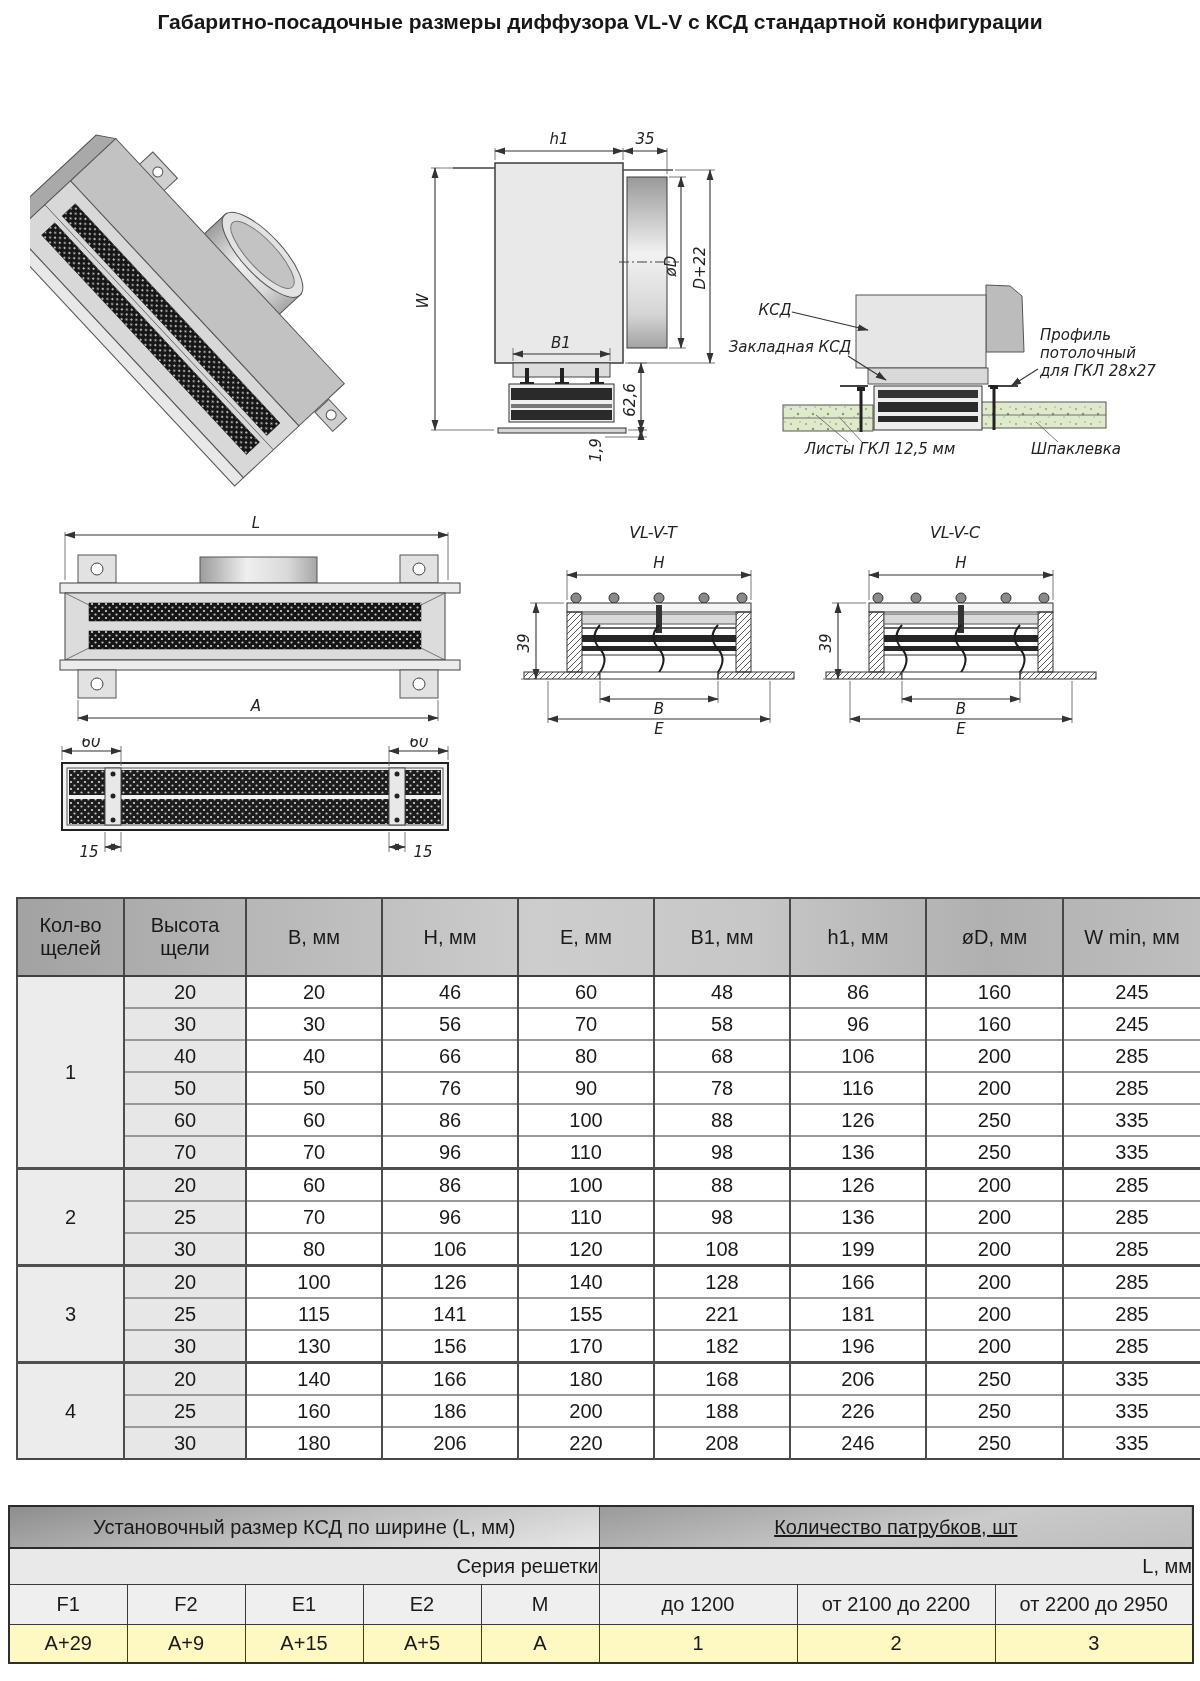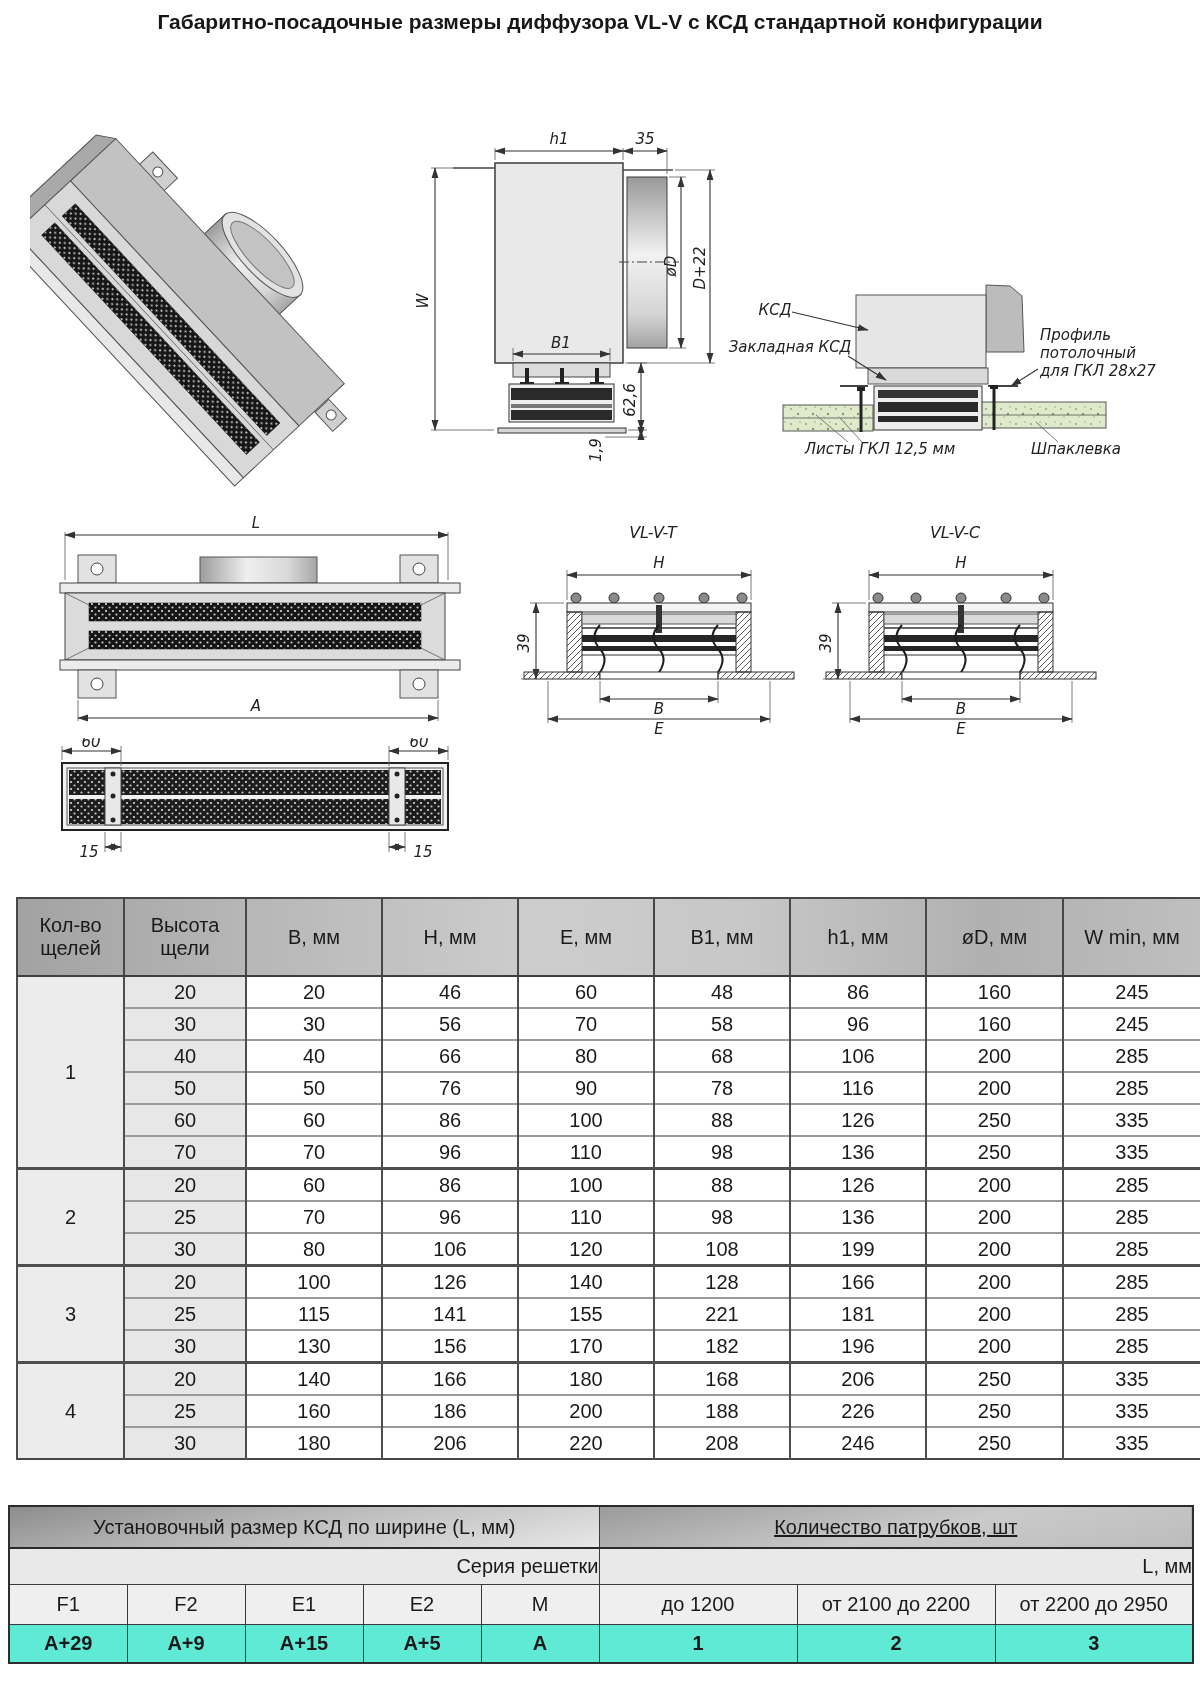--- a/index.html
+++ b/index.html
@@ -32,21 +32,21 @@
   .main-tbl tr.gstart td{border-top:3px solid #4f4f4f;}
   .main-tbl tr.firstrow td{border-top:0;}
   
   .bot-tbl{position:absolute;left:8px;top:1505px;width:1184px;border:2px solid #2e2e2e;}
   .bot-tbl td{border:1px solid #3a3a3a;padding:0;}
   .bt-head td{height:40px;border-bottom:2px solid #2b2b2b;border-top:2px solid #2b2b2b;}
   .bh-l{background:linear-gradient(168deg,#8d8d8d 0%,#bdbdbd 48%,#e7e7e7 100%);}
   .bh-r{background:linear-gradient(168deg,#9a9a9a 0%,#cacaca 55%,#bcbcbc 100%);text-decoration:underline;}
   .bt-sub td{height:35px;background:#e9e9e9;text-align:right;}
   .bt-cols td{height:39px;background:#efefef;text-align:center;}
-  .bt-vals td{height:37px;background:#5eead4;font-weight:bold;}
+  .bt-vals td{height:37px;background:#fef9c3;}
 </style>
 </head>
 <body>
 
 <div class="page">
 
   <svg width="0" height="0" style="position:absolute" aria-hidden="true">
     <defs>
       <marker id="arr" viewBox="0 0 10 8" refX="9.3" refY="4" markerWidth="10" markerHeight="8" orient="auto-start-reverse">
         <path d="M0,0.8 L10,4 L0,7.2 Z" fill="#333"></path>

